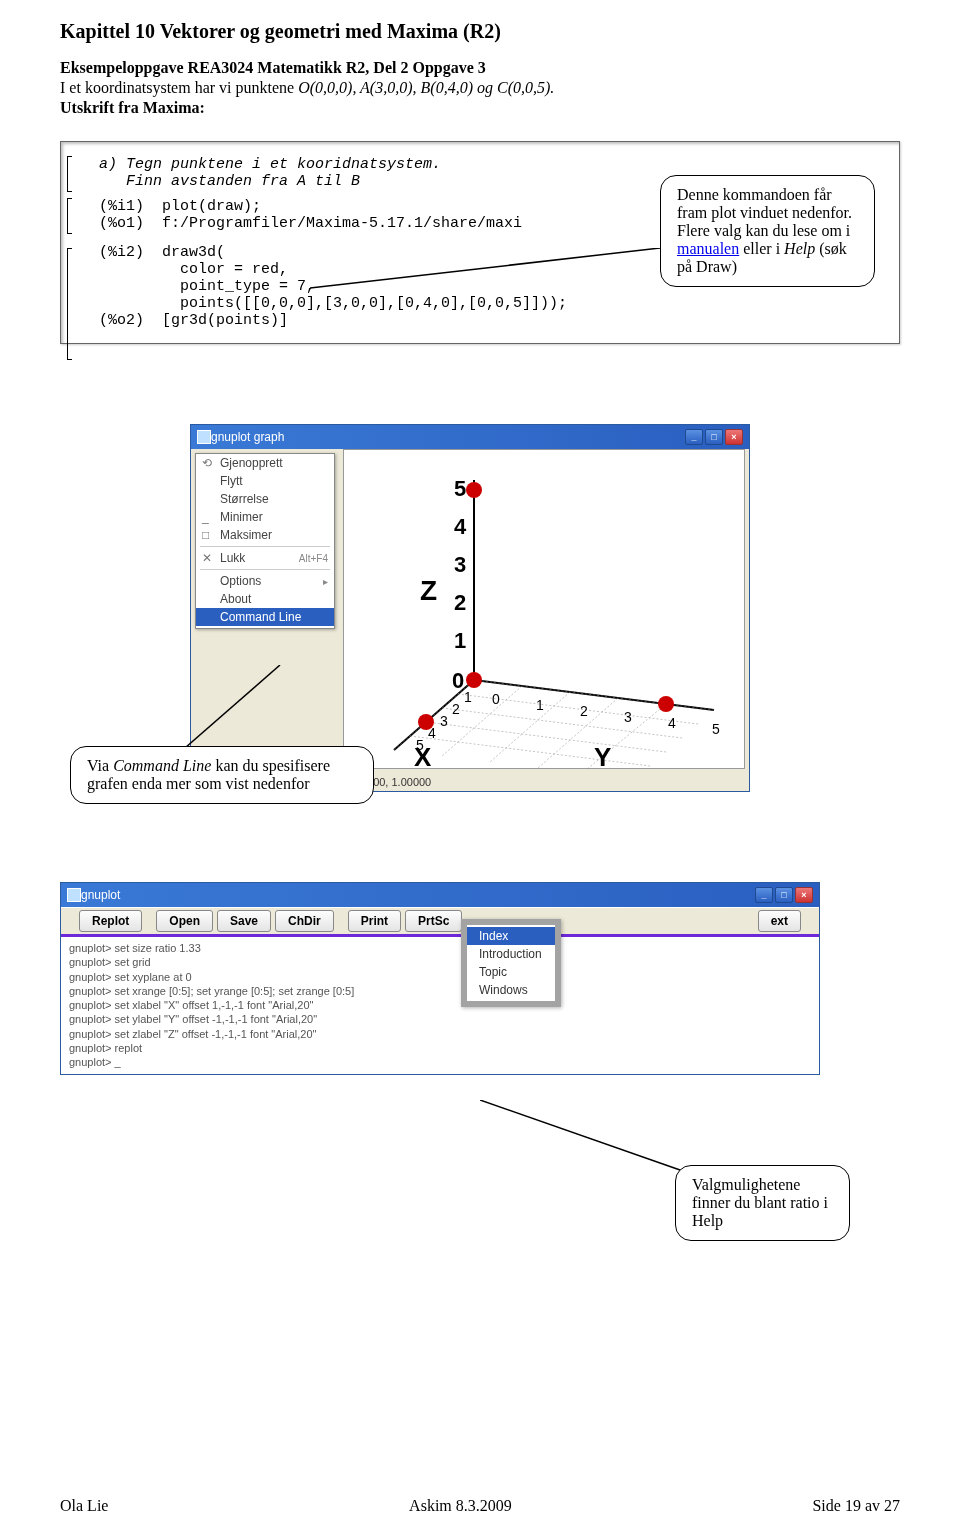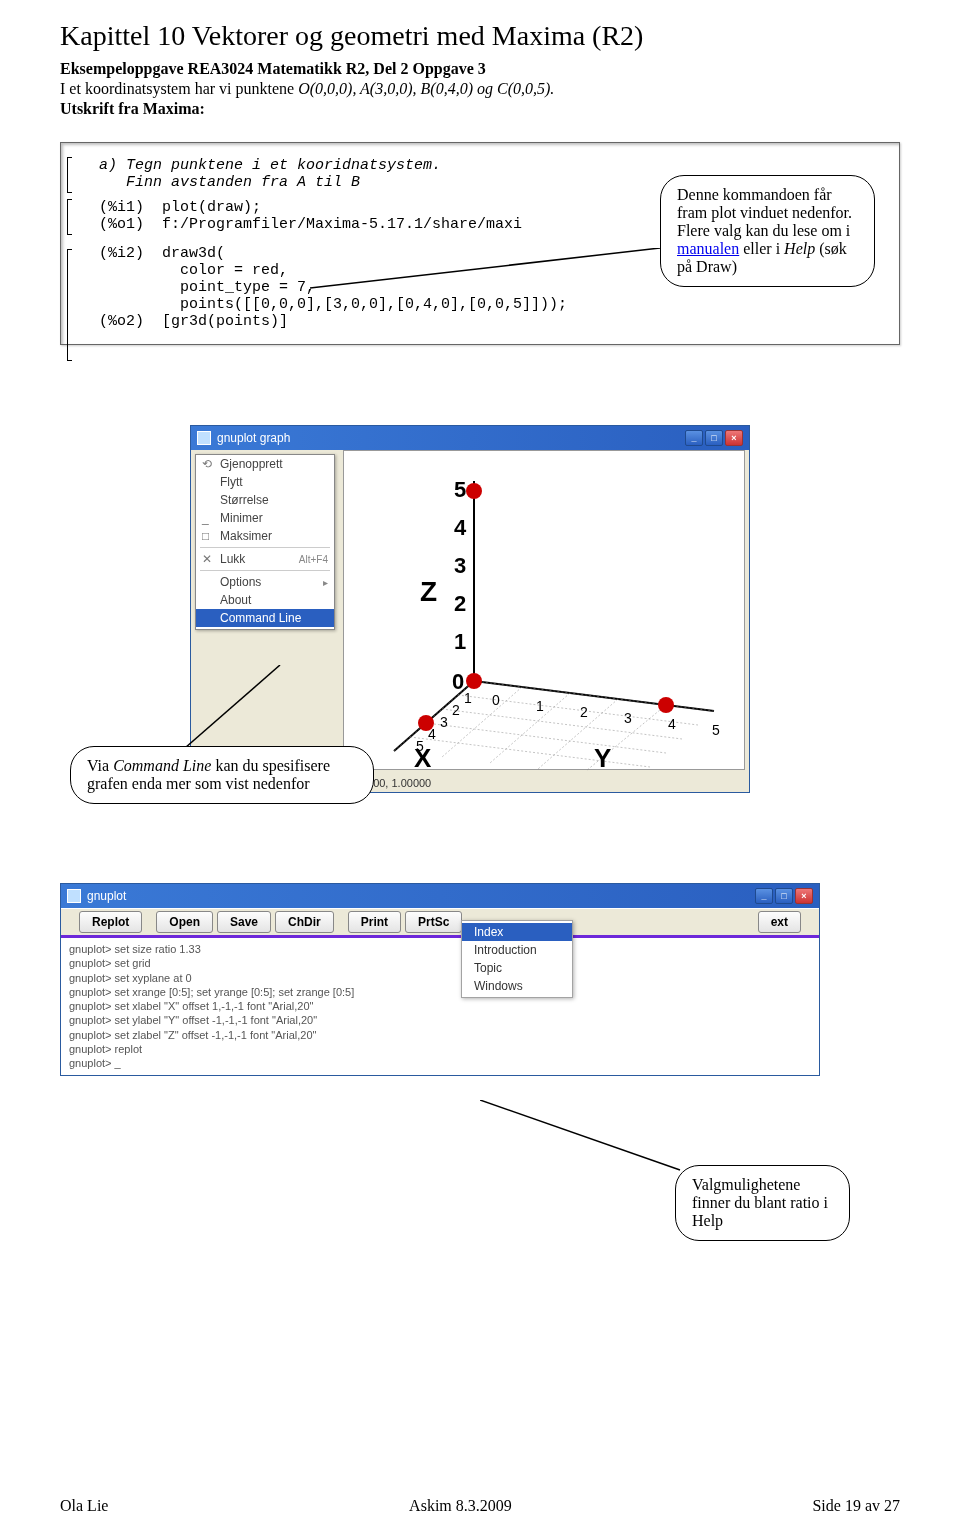--- a/index.html
+++ b/index.html
@@ -4,21 +4,21 @@
   <style>
     * { margin: 0; padding: 0; box-sizing: border-box; }
     body {
       width: 960px;
       height: 1540px;
       font-family: "Times New Roman", serif;
       background: #fff;
       padding: 20px 60px 20px 60px;
       position: relative;
     }
-    .title { font-size: 28px; font-weight: normal; margin-bottom: 8px; }
+    .title { font-size: 20px; font-weight: bold; margin-bottom: 16px; }
     .subtitle { font-size: 16px; font-weight: bold; margin-bottom: 2px; }
     .intro { font-size: 16px; }
     .intro .ital { font-style: italic; }
     .utskrift { font-size: 16px; font-weight: bold; margin-top: 2px; margin-bottom: 24px; }
 
     .maxima-box {
       border: 1px solid #666;
       box-shadow: inset 2px 2px 3px rgba(0,0,0,0.25), 1px 1px 2px rgba(0,0,0,0.2);
       padding: 14px 18px;
       font-family: "Courier New", monospace;
@@ -38,21 +38,21 @@
     .br1 { top: 14px; height: 36px; }
     .br2 { top: 56px; height: 36px; }
     .br3 { top: 106px; height: 112px; }
     .maxima-box .ital { font-style: italic; }
     .maxima-box .line { white-space: pre; padding-left: 20px; }
 
     .callout {
       position: absolute;
       background: #fff;
       border: 1.5px solid #000;
-      border-radius: 24px;
+      border-radius: 16px;
       padding: 10px 16px;
       font-size: 16px;
       font-family: "Times New Roman", serif;
       z-index: 10;
     }
     .callout a { color: #0000ee; text-decoration: underline; }
     .callout .ital { font-style: italic; }
     .callout1 { top: 175px; right: 85px; width: 215px; }
     .callout2 { top: 746px; left: 70px; width: 304px; }
     .callout3 { top: 1165px; right: 110px; width: 175px; }
@@ -71,21 +71,21 @@
     }
     .titlebar {
       background: linear-gradient(to right, #3a79d6, #2a5fc0);
       color: #fff;
       padding: 4px 6px;
       display: flex;
       align-items: center;
       justify-content: space-between;
       font-size: 12px;
     }
-    .titlebar .left { display: flex; align-items: center; gap: 6px; }
+    .titlebar .left { display: flex; align-items: center; }
     .titlebar .icon-box { width: 14px; height: 14px; background: #c0e0ff; border: 1px solid #fff; }
     .winbtns { display: flex; gap: 2px; }
     .winbtn { width: 18px; height: 16px; background: linear-gradient(#5a91e2, #2a5fc0); border: 1px solid #1f4a8f; border-radius: 2px; color: #fff; font-size: 9px; display: flex; align-items: center; justify-content: center; font-weight: bold; }
     .winbtn.close { background: linear-gradient(#e77, #c33); border-color: #933; }
     .sysmenu { width: 140px; background: #fff; border: 1px solid #888; margin: 4px; padding-bottom: 2px; box-shadow: 1px 1px 3px rgba(0,0,0,0.3); }
     .sysmenu .row { display: flex; align-items: center; padding: 2px 6px; font-size: 12px; color: #444; }
     .sysmenu .row .ico { width: 18px; display: inline-block; color: #777; }
     .sysmenu .row.sel { background: #2a5fc0; color: #fff; }
     .sysmenu .row .right { margin-left: auto; font-size: 10px; color: #888; }
     .sysmenu hr { margin: 2px 4px; border: none; border-top: 1px solid #ccc; }
@@ -114,24 +114,24 @@
     .menubar span { margin-right: 10px; }
     .toolbar { background: #ece9d8; padding: 2px 18px; border-top: 1px solid #fff; border-bottom: 3px solid #6d28d9; display: flex; align-items: center; gap: 4px; }
     .toolbtn { background: linear-gradient(#fdfdfd, #e4e4e4); border: 1px solid #888; border-radius: 3px; padding: 3px 12px; font-size: 12px; font-weight: 700; font-family: Arial, sans-serif; }
     .tool-sep { width: 6px; }
     .console-body { background: #fff; font-family: Arial, sans-serif; font-size: 11px; padding: 4px 8px; color: #555; white-space: pre; line-height: 1.3; }
     .help-menu {
       position: absolute;
       top: 36px;
       left: 400px;
       background: #fff;
-      border: 1px solid #a3a3a3;
+      border: 6px solid #a3a3a3;
       padding: 2px 0;
       box-shadow: 1px 1px 4px rgba(0,0,0,0.3);
-      width: 112px;
+      width: 100px;
       font-size: 12px;
       z-index: 5;
     }
     .help-menu .row { padding: 2px 12px; color: #333; }
     .help-menu .row.sel { background: #2a5fc0; color: #fff; }
 
     .footer { position: absolute; bottom: 25px; left: 60px; right: 60px; display: flex; justify-content: space-between; font-size: 16px; }
   </style>
 </head>
 <body>

